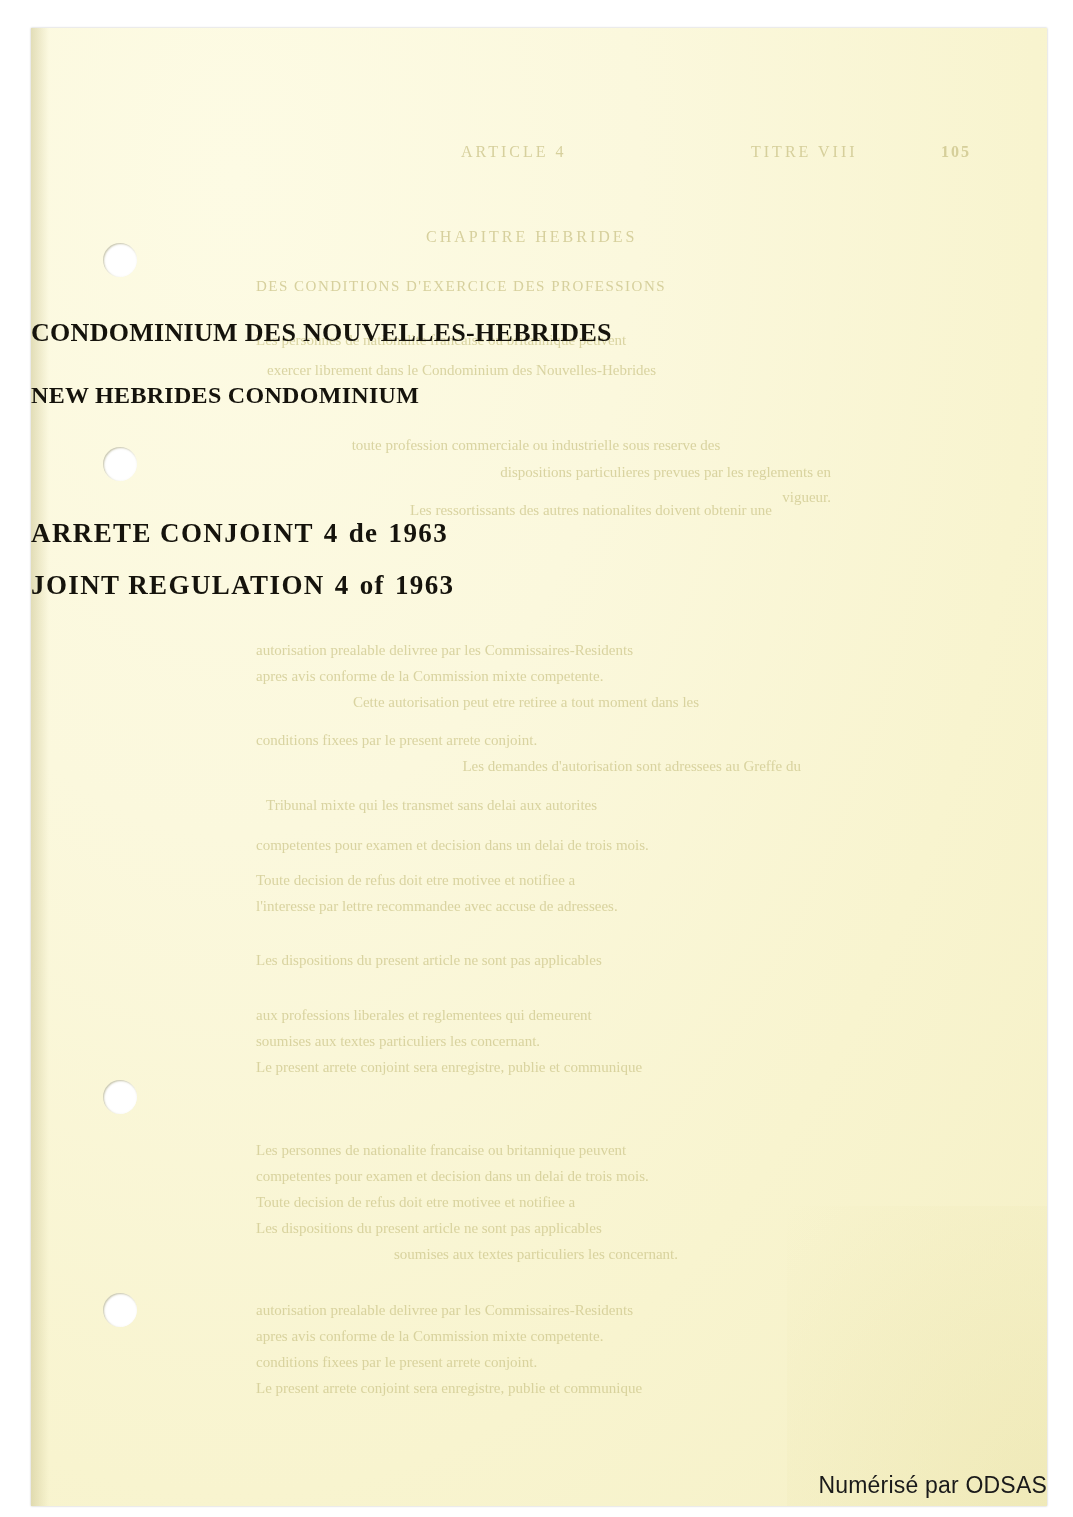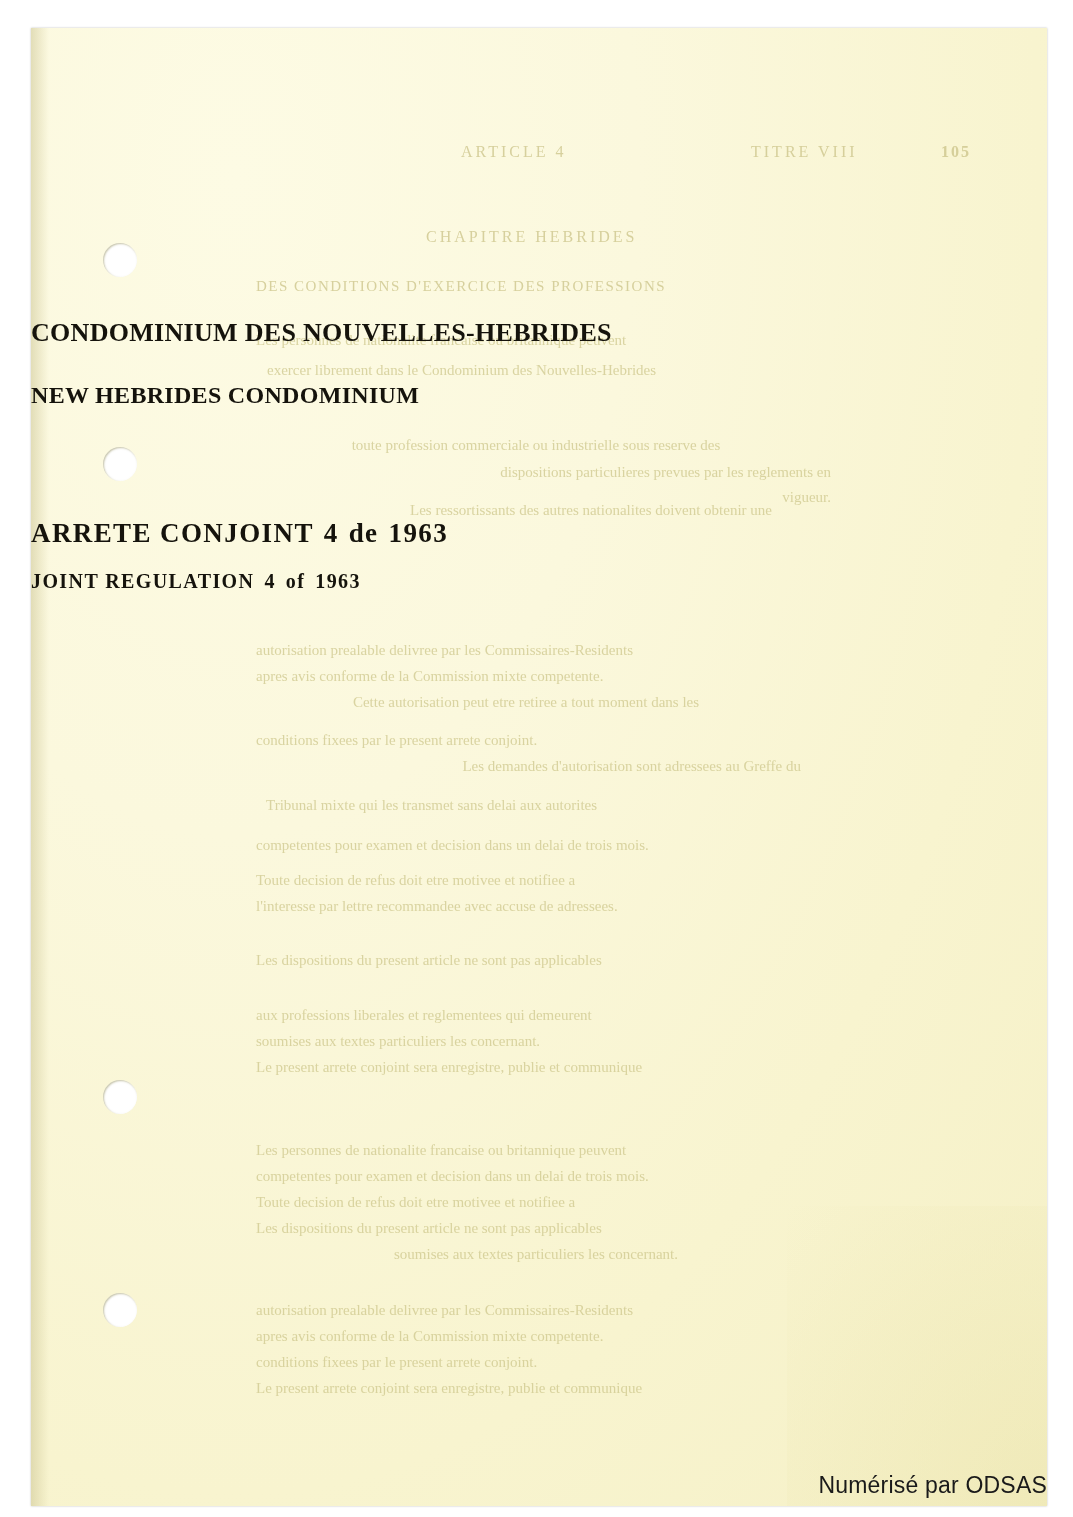--- a/index.html
+++ b/index.html
@@ -99,21 +99,21 @@
     letter-spacing: 0.3px;
     margin-top: 14px;
   }
   #reg-fr {
     top: 490px;
     font-size: 27px;
     letter-spacing: 1.4px;
   }
   #reg-en {
     top: 542px;
-    font-size: 20px;
+    font-size: 27px;
     letter-spacing: 1.4px;
   }
   .reg-line .sp { display: inline-block; width: 10px; }
 
   
   #footer-credit {
     position: absolute;
     right: 26px;
     bottom: 18px;
     font-family: "Liberation Sans", sans-serif;

